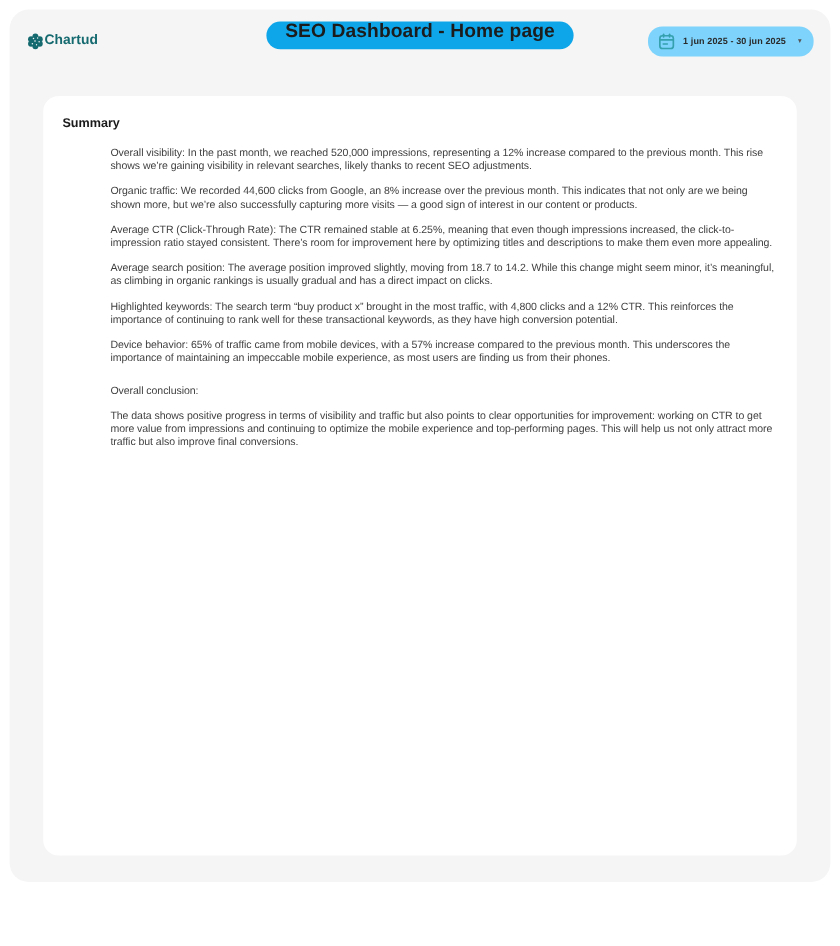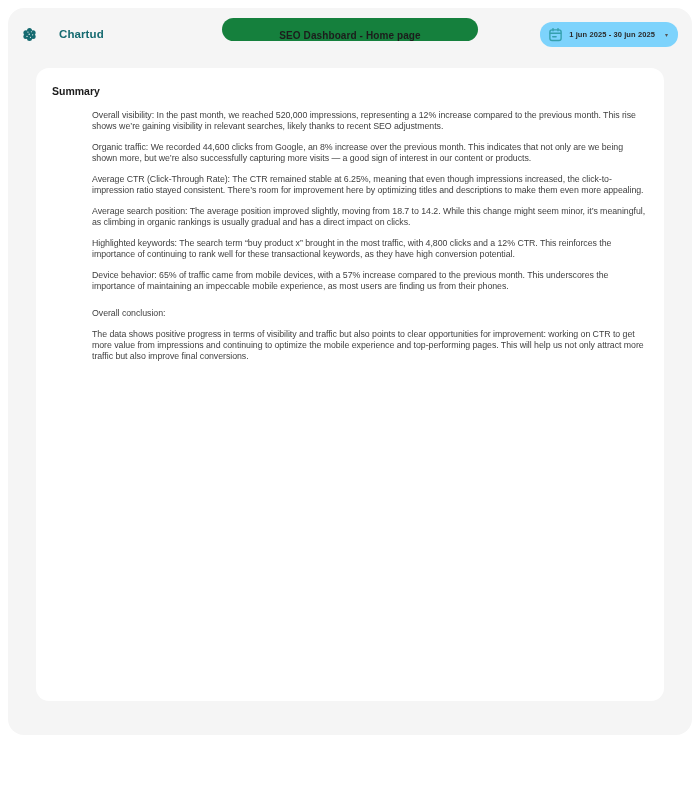--- a/index.html
+++ b/index.html
@@ -16,39 +16,39 @@
     position: relative;
     height: 52px;
     display: flex;
     align-items: center;
     justify-content: space-between;
     padding: 0 14px;
   }
   .logo {
     display: flex;
     align-items: center;
-    gap: 22px;
+    gap: 0;
   }
   .logo-text {
     font-size: 11.5px;
     font-weight: bold;
     color: #156a70;
     letter-spacing: 0.1px;
   }
   .title-pill {
     position: absolute;
     left: 50%; top: 10px;
     transform: translateX(-50%);
     width: 256px; height: 23px;
-    background: #15803d;
+    background: #0ea5e9;
     border-radius: 12px;
     display: flex;
-    align-items: flex-end;
+    align-items: flex-start;
     justify-content: center;
-    font-size: 10px;
+    font-size: 16px;
     font-weight: bold;
     color: #1c1c1c;
     letter-spacing: 0.1px;
   }
   .date-pill {
     display: flex;
     align-items: center;
     gap: 6px;
     background: #7dd3fc;
     border-radius: 12px;
@@ -62,21 +62,21 @@
     font-weight: bold;
     letter-spacing: 0.1px;
   }
   .caret {
     font-size: 6px;
     color: #555555;
     margin-left: 4px;
   }
   .summary-card {
     position: absolute;
-    left: 28px; top: 60px;
+    left: 28px; top: 72px;
     width: 628px; height: 633px;
     background: #ffffff;
     border-radius: 13px;
     padding: 17px 16px;
   }
   .summary-heading {
     font-size: 10.5px;
     font-weight: bold;
     color: #1a1a1a;
     margin-bottom: 13px;

